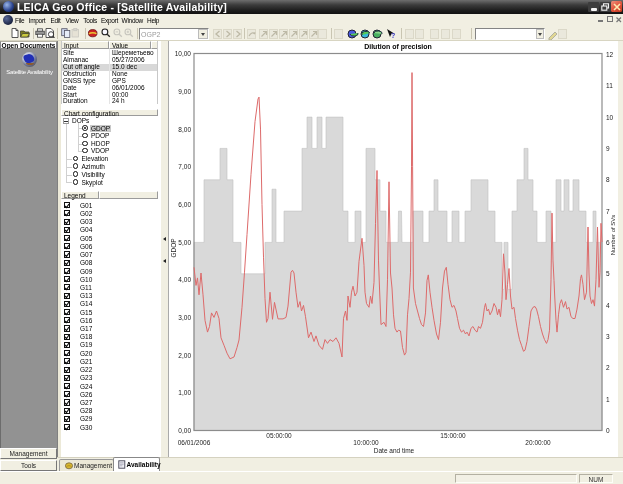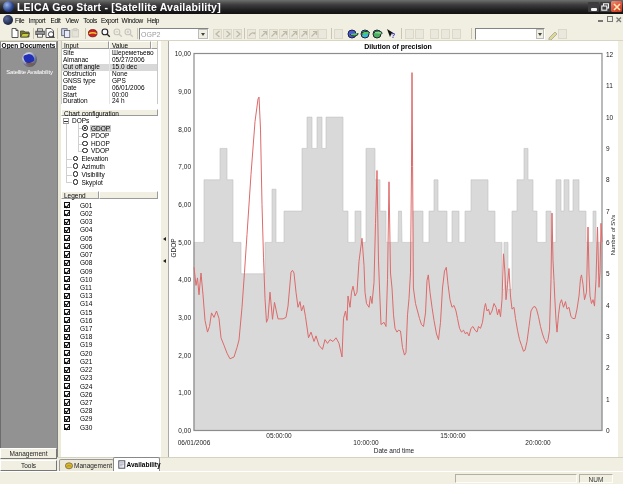--- a/index.html
+++ b/index.html
@@ -28,21 +28,21 @@
 #rightstrip{left:618px;top:41px;width:5px;height:417px;background:#f1efe2;}
 
 #tabstrip{left:57px;top:457px;width:566px;height:14px;background:#f1efe2;}
 
 #statusbar{left:0;top:471px;width:623px;height:13px;background:#f1efe2;border-top:1px solid #fff;}
 .pane{position:absolute;top:473.5px;height:9.5px;border:1px solid;border-color:#b3b0a2 #fdfdf8 #fdfdf8 #b3b0a2;}
 </style></head>
 <body>
 <div class="abs" id="titlebar"></div>
 <div class="abs" id="titleicon" style="left:3px;top:1px;width:11px;height:11px;border-radius:6px;background:radial-gradient(circle at 35% 35%,#9ab6e8,#27408b 60%,#0d1a40);"></div>
-<div class="abs" id="titletext">LEICA Geo Start - [Satellite Availability]</div>
+<div class="abs" id="titletext">LEICA Geo Office - [Satellite Availability]</div>
 <div class="abs" style="left:588px;top:2px;width:11px;height:10px;background:#3d3d3d;border-radius:1px;"></div>
 <div class="abs" style="left:591px;top:8px;width:6px;height:2.5px;background:#f5f5f5;border-radius:1px;"></div>
 <div class="abs" style="left:600px;top:2px;width:11px;height:10px;background:#3d3d3d;border-radius:1px;"></div>
 <svg class="abs" style="left:601px;top:3px;" width="9" height="8">
     <rect x="2.5" y="0.8" width="5" height="4.2" fill="none" stroke="#f0f0f0" stroke-width="1.1"></rect>
     <rect x="0.8" y="3" width="5" height="4.2" fill="#3d3d3d" stroke="#f0f0f0" stroke-width="1.1"></rect>
   </svg>
 <div class="abs" style="left:611px;top:1px;width:11px;height:11px;background:linear-gradient(145deg,#f0907b,#de5038 55%,#c23a22);border-radius:1.5px;"></div>
 <svg class="abs" style="left:612.5px;top:2.5px;" width="8" height="8">
     <path d="M1 1 L7 7 M7 1 L1 7" stroke="#ffe9b0" stroke-width="1.6"></path>

